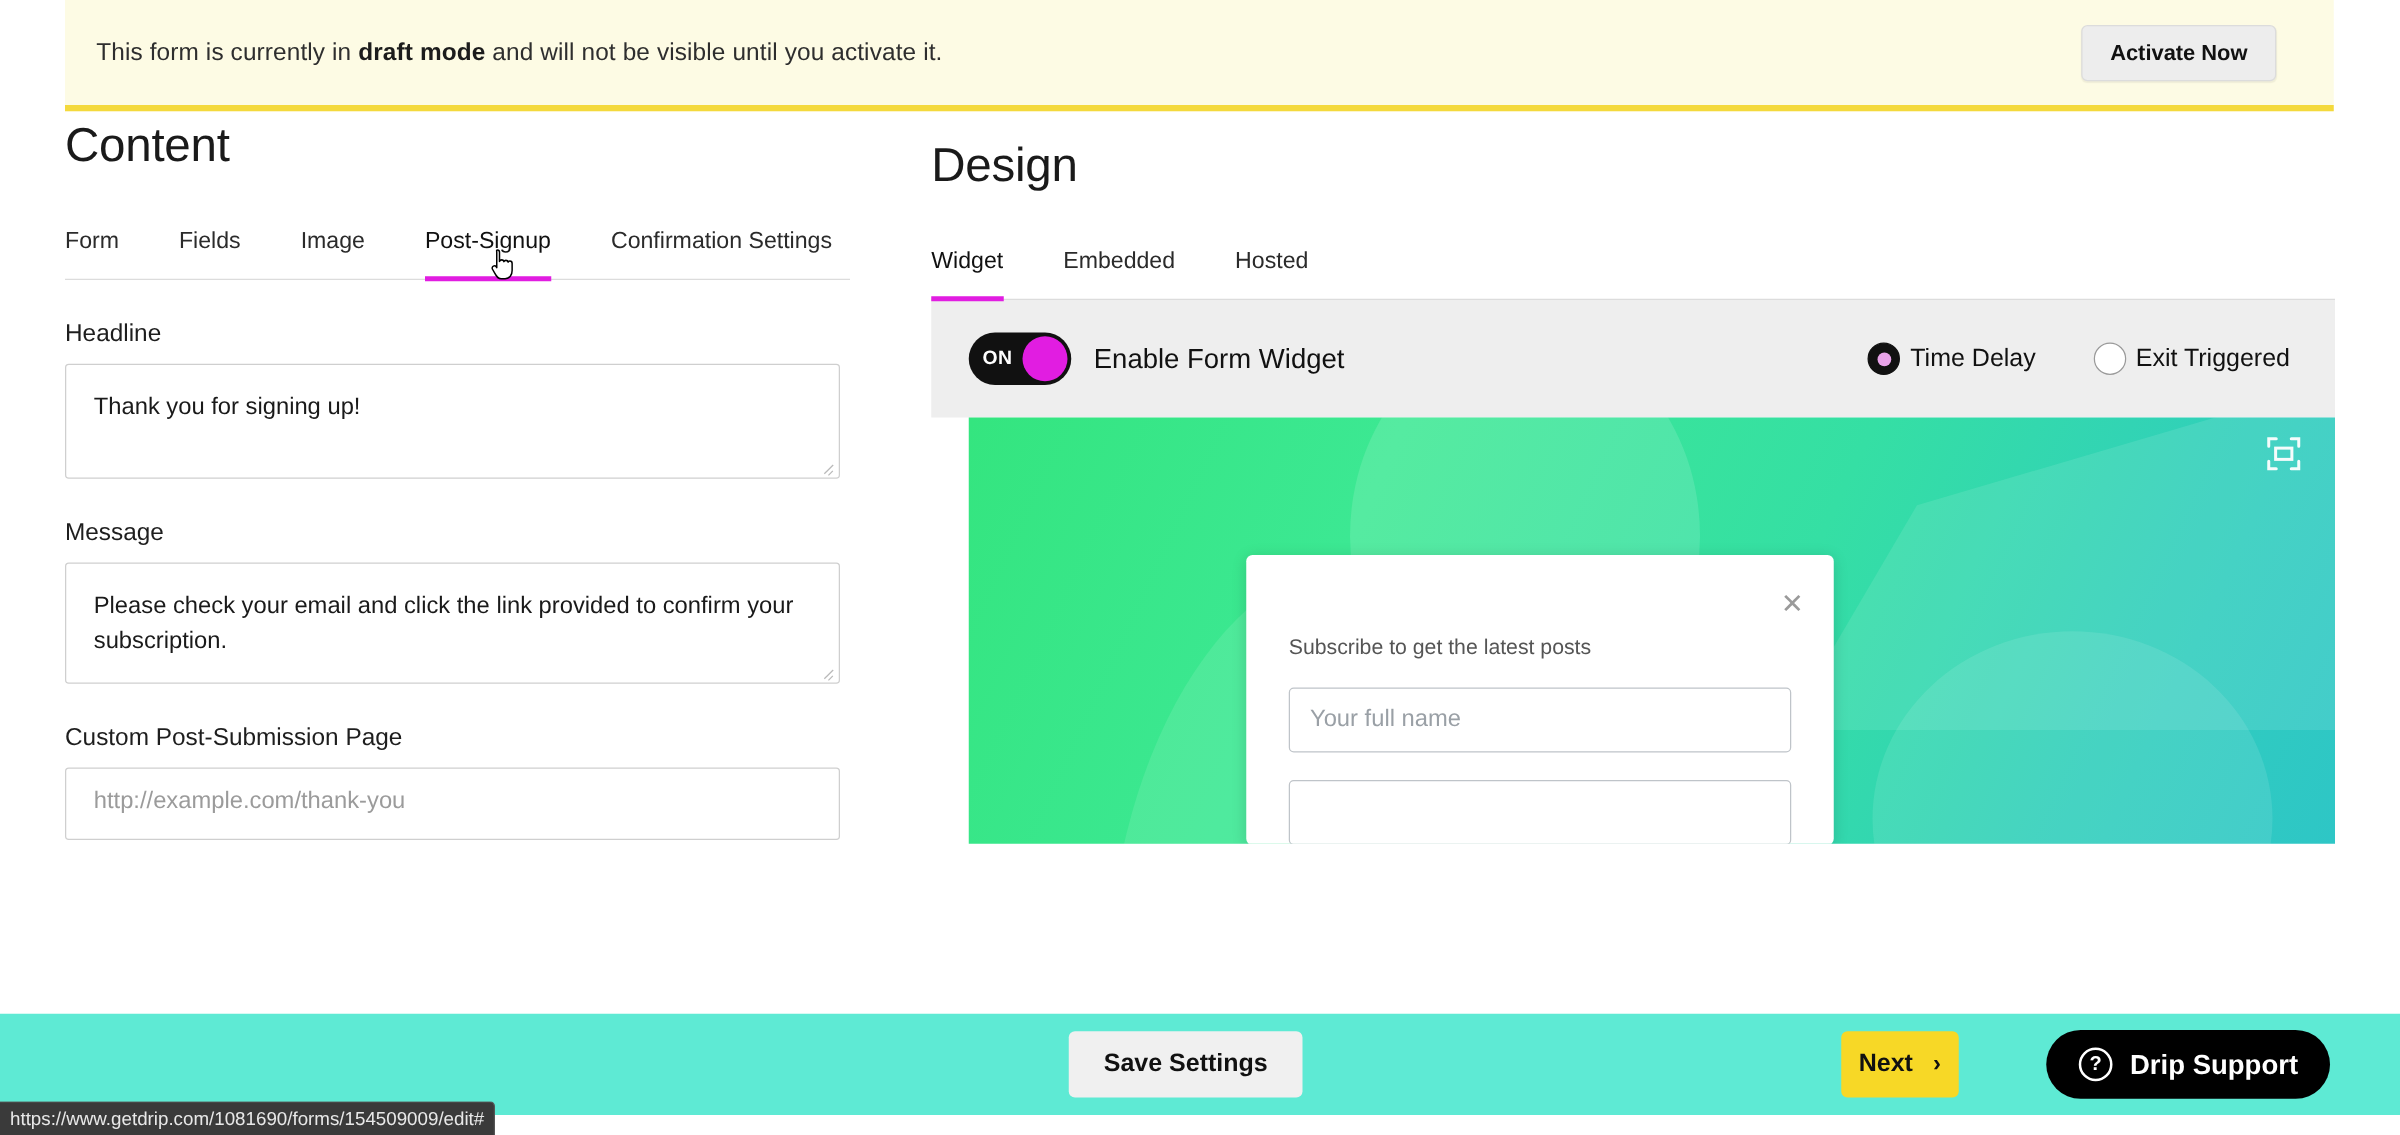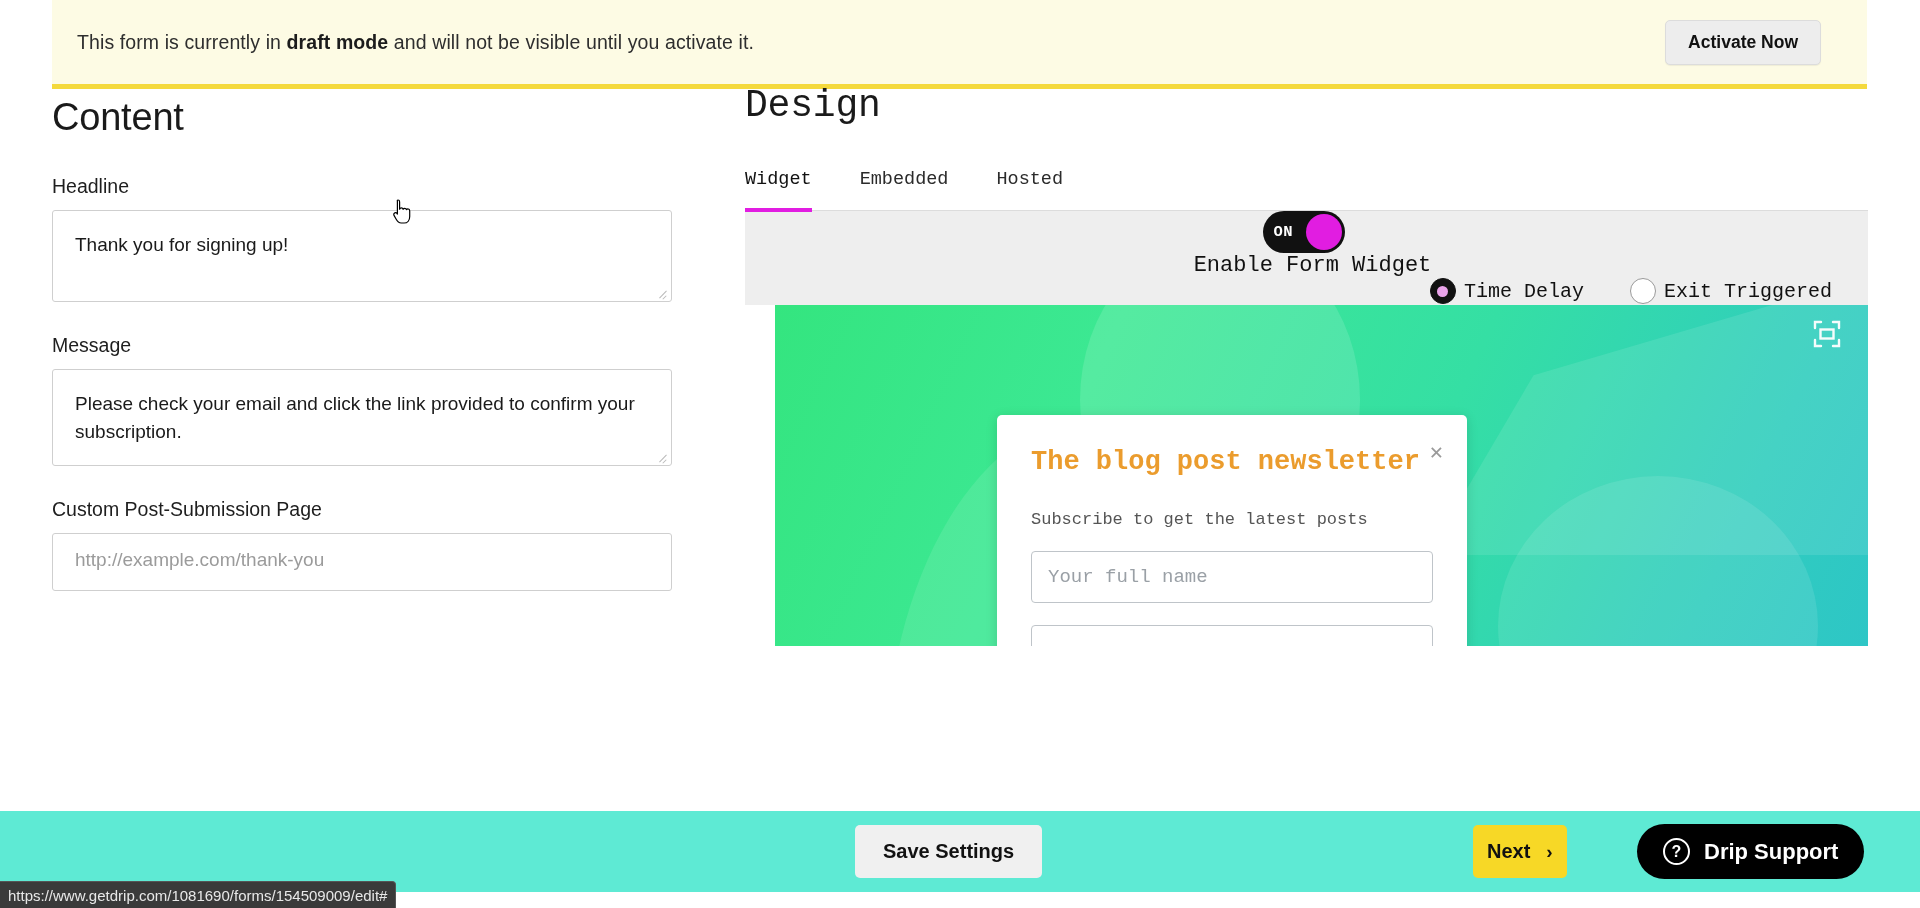--- a/index.html
+++ b/index.html
@@ -23,21 +23,21 @@
   .activate-btn {
     margin-left: auto; margin-right: 16px;
     background: #ededed; border: 1px solid #dcdcdc; border-radius: 5px;
     font-size: 17.5px; font-weight: 700; color: #111;
     padding: 11px 22px; cursor: pointer; font-family: inherit;
     box-shadow: 0 1px 1px rgba(0,0,0,.06);
   }
 
   
   .col-content { position: absolute; left: 52px; top: 96px; width: 640px; }
-  .col-design  { position: absolute; left: 745px; top: 84px; width: 1123px; font-family: Liberation Mono, monospace; }
+  .col-design  { position: absolute; left: 745px; top: 112px; width: 1123px; }
 
   .section-title {
     font-size: 38px; font-weight: 400; color: #1a1a1a;
     letter-spacing: -0.2px; margin-bottom: 36px;
   }
 
   
   .tabbar { position: relative; border-bottom: 1px solid #dcdcdc; display: flex; }
   .tabbar.content-tabs { width: 628px; }
   .tabbar.design-tabs  { width: 1123px; }
@@ -74,21 +74,20 @@
   }
   .resize-grip::before { width:10px; transform: rotate(-45deg); top:6px; left:0; }
   .resize-grip::after  { width:5px;  transform: rotate(-45deg); top:9px; left:4px; }
   .ta-wrap { position: relative; width: 620px; }
 
   
   .widget-panel { width: 1123px; }
   .widget-toolbar {
     background: #eeeeee; height: 94px; display: flex; align-items: center;
     padding: 0 36px 0 30px;
-    flex-direction: column;
   }
   .toggle {
     width: 82px; height: 42px; border-radius: 21px; background: #111;
     display: flex; align-items: center; cursor: pointer; position: relative;
     flex: 0 0 auto;
   }
   .toggle .on-label {
     color: #fff; font-size: 15.5px; font-weight: 700; margin-left: 11px;
     letter-spacing: .4px;
   }
@@ -202,20 +201,27 @@
   <div class="draft-banner">
     <div class="draft-text">
       <span>This form is currently in </span><b>draft mode</b><span> and will not be visible until you activate it.</span>
     </div>
     <button class="activate-btn">Activate Now</button>
   </div>
 
   <div class="col-content">
     <div class="section-title">Content</div>
 
+    <div class="tabbar content-tabs">
+      <button class="tab">Form</button>
+      <button class="tab">Fields</button>
+      <button class="tab">Image</button>
+      <button class="tab active">Post-Signup</button>
+      <button class="tab">Confirmation Settings</button>
+    </div>
 
     <div class="field">
       <label class="field-label">Headline</label>
       <div class="ta-wrap">
         <textarea class="textbox headline" style="">Thank you for signing up!</textarea>
         <span class="resize-grip"></span>
       </div>
     </div>
 
     <div class="field">
@@ -268,21 +274,20 @@
         <span class="poly2"></span>
 
         <span class="expand-icon">
           <svg width="30" height="30" viewBox="0 0 30 30" fill="none">
             <path d="M3 9V3h6M21 3h6v6M27 21v6h-6M9 27H3v-6" stroke="#ffffff" stroke-width="2.4" stroke-linecap="round"></path>
             <rect x="8.5" y="10.5" width="13" height="9" stroke="#ffffff" stroke-width="2.4"></rect>
           </svg>
         </span>
 
         <div class="widget-card">
-          <div class="widget-title">The blog post newsletter</div>
           <span class="widget-close">✕</span>
           <div class="widget-sub">Subscribe to get the latest posts</div>
           <input class="widget-input" type="text" placeholder="Your full name" style="">
           <input class="widget-input" type="text" placeholder="" style="">
         </div>
       </div>
     </div>
   </div>
 
   <div class="bottom-bar">

